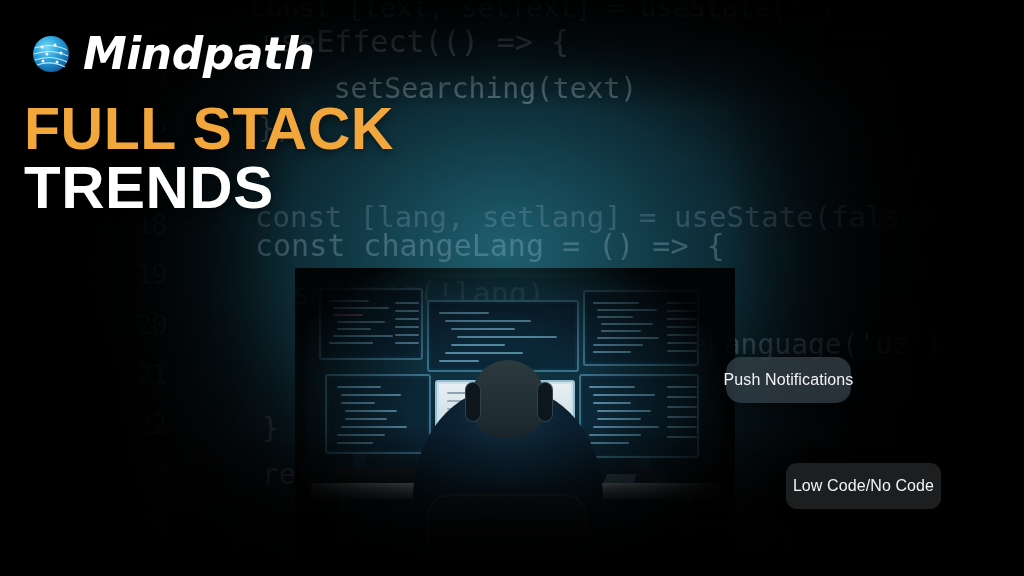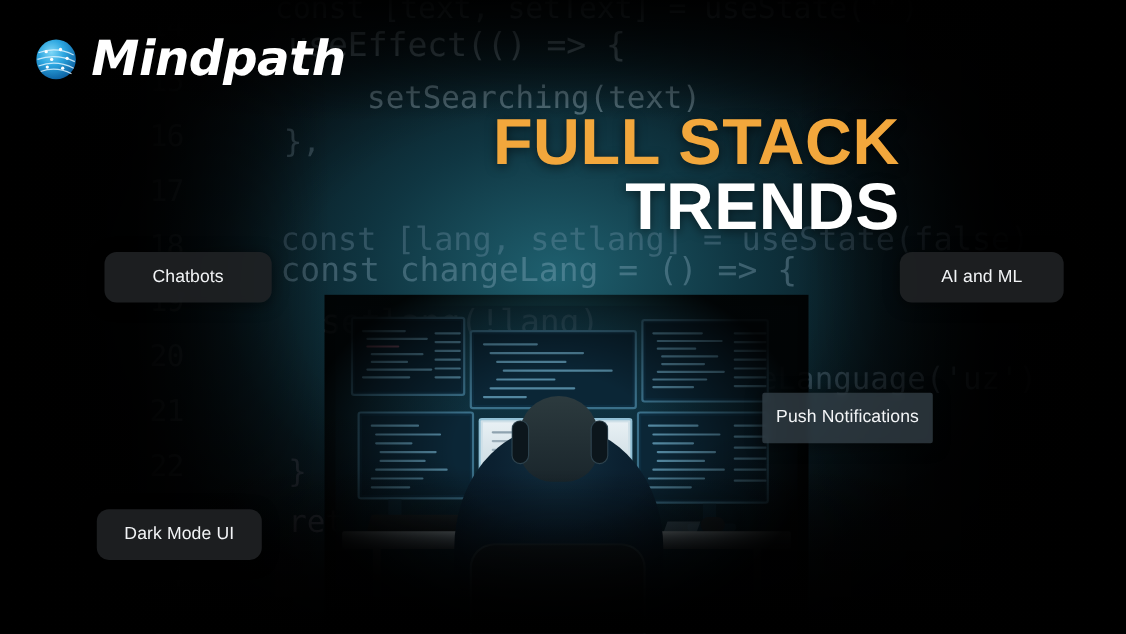--- a/index.html
+++ b/index.html
@@ -174,21 +174,21 @@
     font-family:"DejaVu Sans", sans-serif;
     font-style:italic; font-weight:bold;
     font-size:44px; color:#ffffff;
     letter-spacing:-.5px;
     text-align:right;
   }
 
   
   .headline {
     position:absolute; left:0; top:100px; width:818px;
-    text-align:right; line-height:.99;
+    text-align:left; line-height:.99;padding-left:24px;
   }
   .hl-line {
     font-family:"Liberation Sans", sans-serif;
     font-weight:bold; font-size:59px;
     letter-spacing:.5px;
     text-shadow:0 2px 10px rgba(0,0,0,.55);
   }
   .hl-gold { color:#F2A73C; }
   .hl-white { color:#ffffff; font-size:60px; }
 
@@ -203,21 +203,21 @@
     font-family:"Liberation Sans", sans-serif;
     letter-spacing:.1px;
     background:rgba(32,34,36,.88);
     box-shadow:0 2px 14px rgba(0,0,0,.5);
     backdrop-filter:blur(3px);
     white-space:nowrap;
   }
   .pill-chatbots  { left:95px;  top:229px; width:152px; }
   .pill-aiml      { left:818px; top:229px; width:149px; }
   .pill-motion    { left:184px; top:357px; width:151px; background:rgba(42,50,56,.80); }
-  .pill-push      { left:693px; top:357px; width:155px; background:rgba(56,68,76,.72); border-radius:2px; }
+  .pill-push      { left:726px; top:357px; width:125px; background:rgba(56,68,76,.72); border-radius:15px; }
   .pill-darkmode  { left:88px;  top:463px; width:150px; }
   .pill-lowcode   { left:786px; top:463px; width:155px; }
 </style>
 </head>
 <body>
 
 <div id="stage">
 
   <div class="bg-base"></div>
   <div class="bg-glow2"></div>
@@ -394,26 +394,20 @@
       </svg>
     </span>
     <span class="logo-text">Mindpath</span>
   </div>
 
   <div class="headline">
     <div class="hl-line hl-gold">FULL STACK</div>
     <div class="hl-line hl-white">TRENDS</div>
   </div>
 
-  <div class="pill pill-chatbots">
-    <span>Chatbots</span>
-  </div>
-  <div class="pill pill-aiml">
-    <span>AI and ML</span>
-  </div>
   <div class="pill pill-push">
     <span>Push Notifications</span>
   </div>
-  <div class="pill pill-darkmode">
-    <span>Dark Mode UI</span>
+  <div class="pill pill-lowcode">
+    <span>Low Code/No Code</span>
   </div>
 
 </div>
 
 </body></html>

